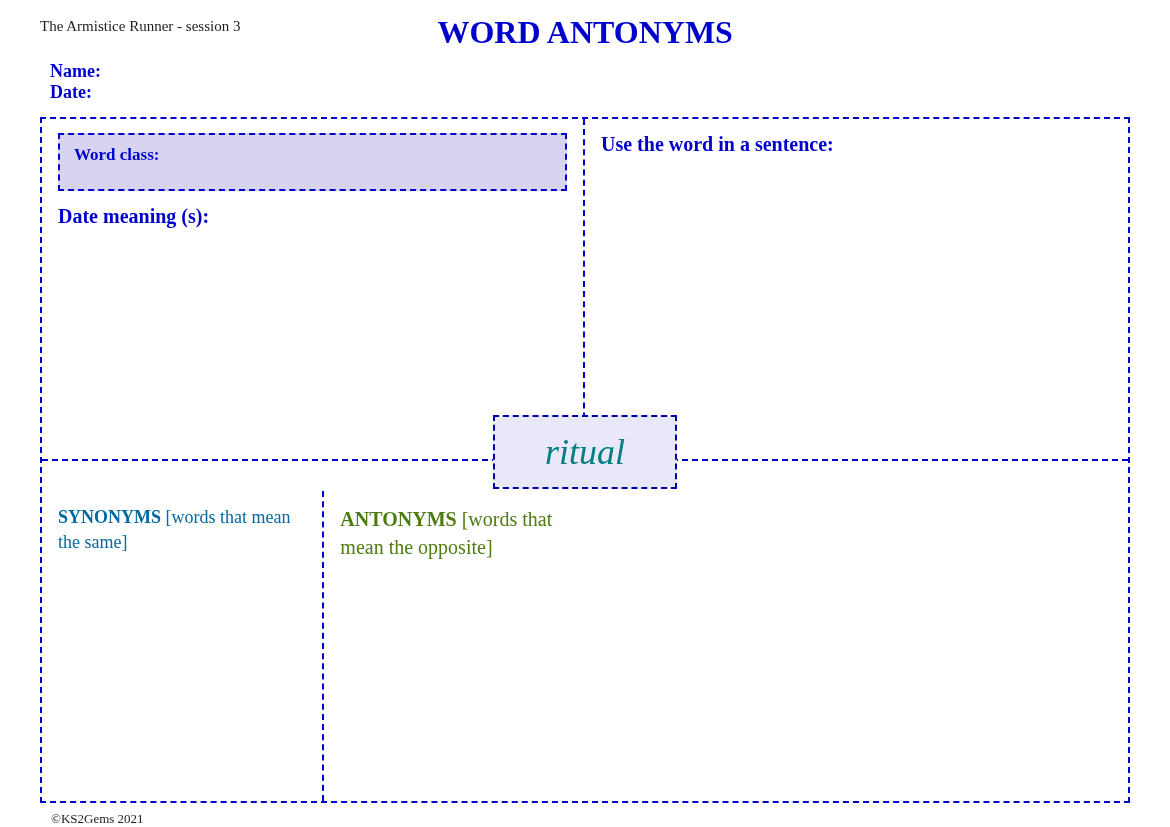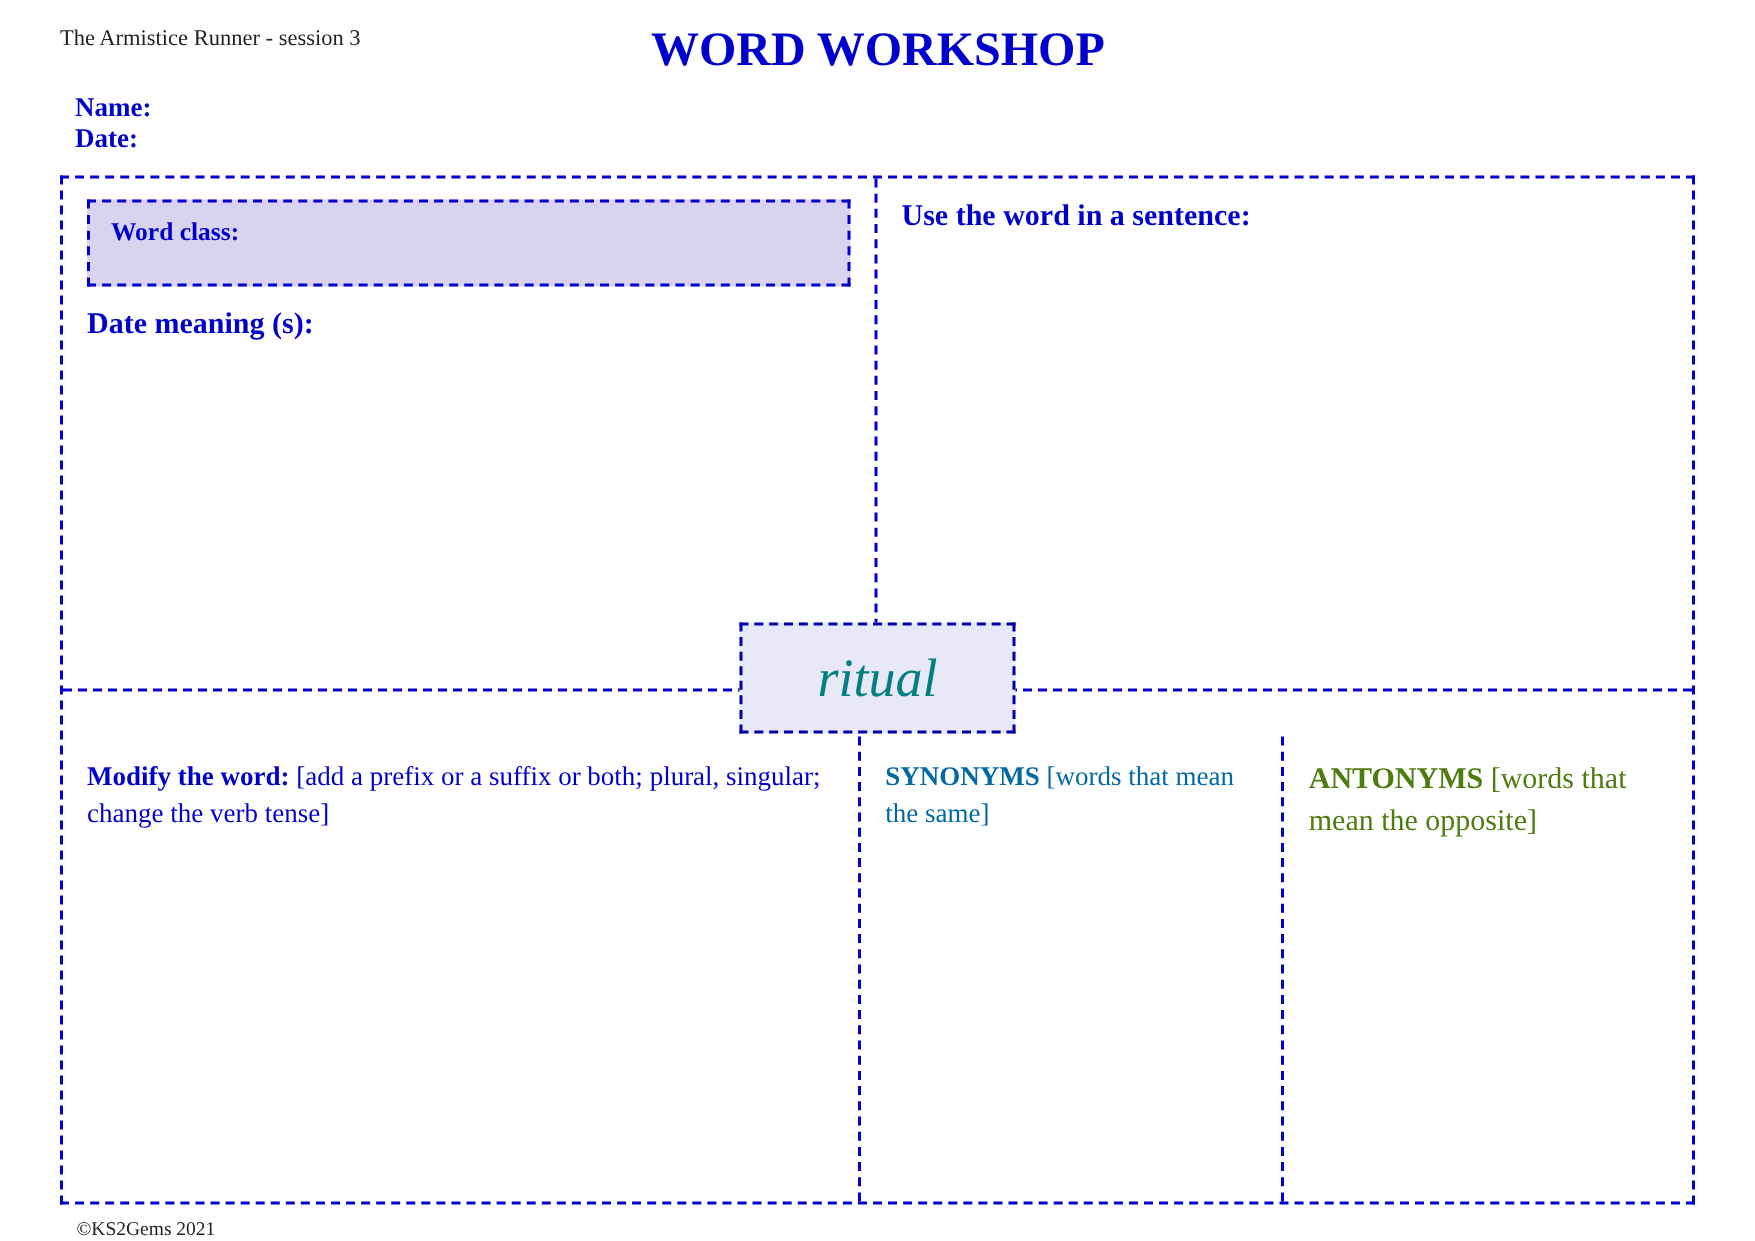--- a/index.html
+++ b/index.html
@@ -209,21 +209,21 @@
       height: 30px;
     }
   </style>
 </head>
 <body>
 
 <div class="page">
 
   <div class="top-bar">
     <span class="session-label">The Armistice Runner - session 3</span>
-    <span class="page-title">WORD WORKSHOP</span>
+    <span class="page-title">WORD ANTONYMS</span>
     <div class="top-right-spacer"></div>
   </div>
 
   <div class="name-date-row">
     <span class="name-label">Name:</span>
     <span class="date-label">Date:</span>
   </div>
 
   <div class="main-grid">
 
@@ -247,25 +247,20 @@
           <span>ritual</span>
         </div>
       </div>
 
     </div>
 
     <div class="bottom-spacer"></div>
 
     <div class="bottom-section">
 
-      <div class="bottom-col bottom-col-1">
-        <div class="modify-label">
-          <span class="bold-part">Modify the word:</span><span> [add a prefix or a suffix or both; plural, singular; change the verb tense]</span>
-        </div>
-      </div>
 
       <div class="bottom-col bottom-col-2">
         <div class="synonyms-label">
           <span class="bold-part">SYNONYMS</span><span> [words that mean the same]</span>
         </div>
       </div>
 
       <div class="bottom-col bottom-col-3">
         <div class="antonyms-label">
           <span class="bold-part">ANTONYMS</span><span> [words that mean the opposite]</span>

